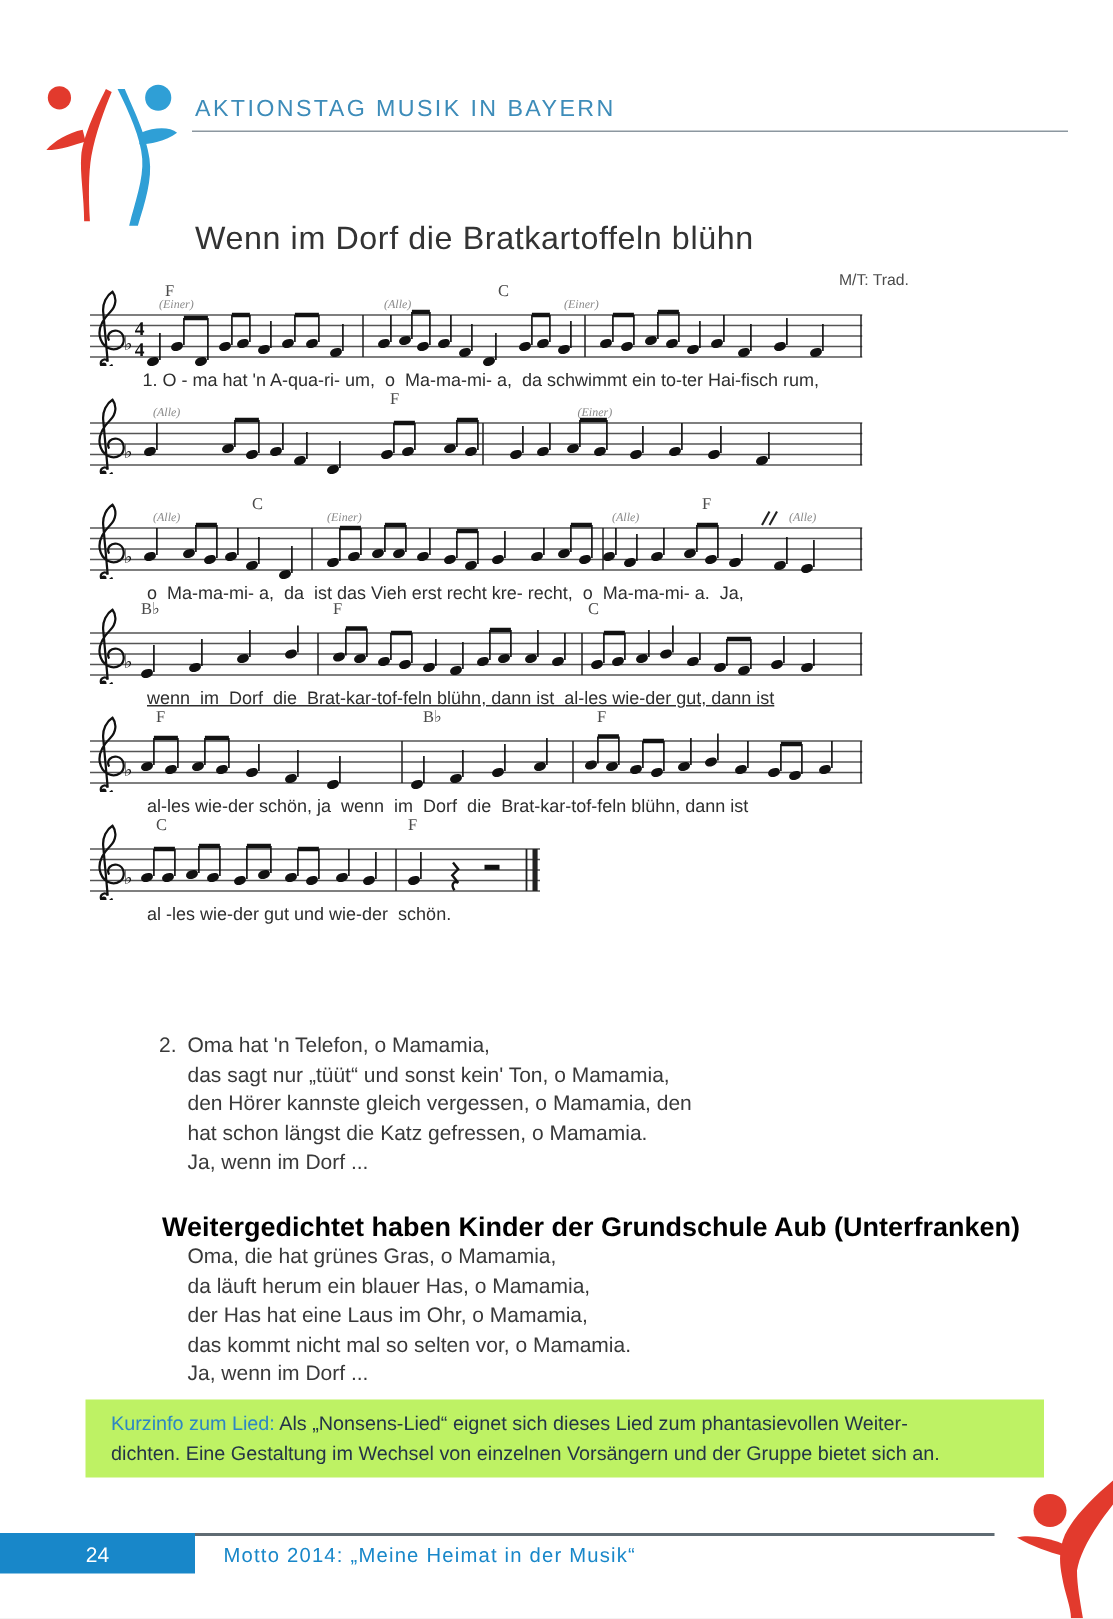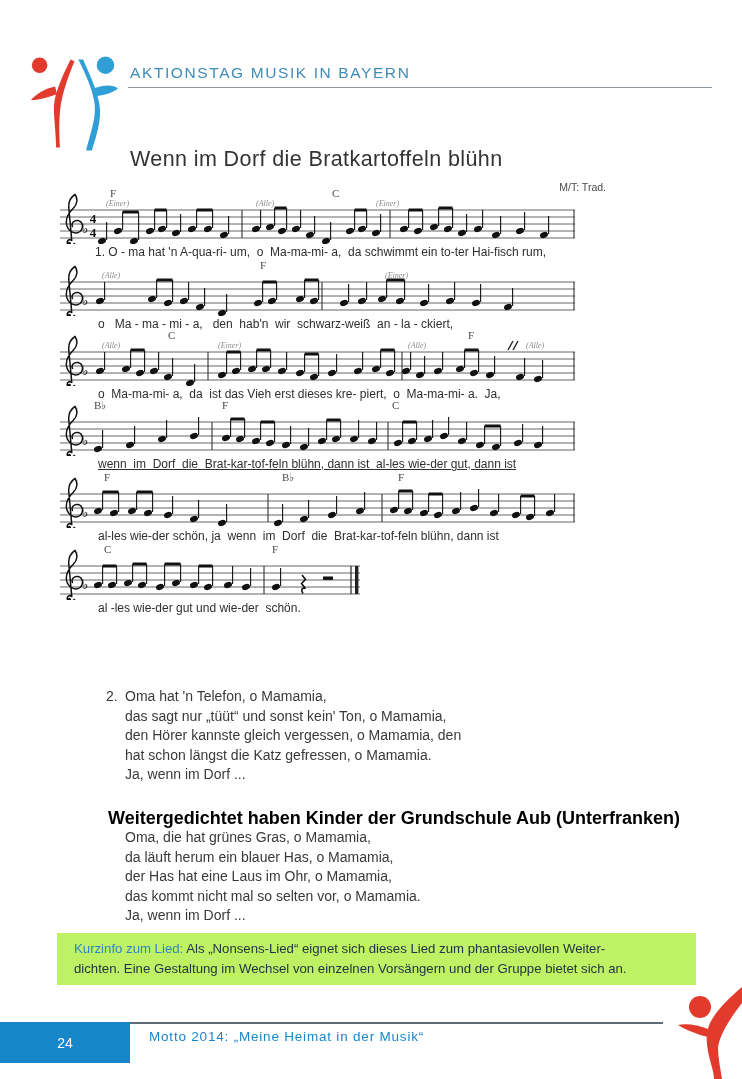--- a/index.html
+++ b/index.html
@@ -18,21 +18,21 @@
   
   .verse2{position:absolute;left:106px;top:687px;display:flex;font-size:14px;line-height:19.5px;color:#393939;}
   .verse2 .num{width:19px;}
   .ext-heading{position:absolute;left:108px;top:808px;font-size:18px;font-weight:bold;color:#000000;}
   .verse3{position:absolute;left:125px;top:828px;font-size:14px;line-height:19.5px;color:#393939;}
   
   .kurzinfo{position:absolute;left:57px;top:933px;width:606px;padding:6px 16px 7px 17px;
             background:#bef264;font-size:13.2px;line-height:19.5px;color:#243447;}
   .kurzinfo .ki-label{color:#2e86c4;}
   
-  .footer-box{position:absolute;left:0;top:1022px;width:130px;height:41px;background:#1887c9;
+  .footer-box{position:absolute;left:0;top:1022px;width:130px;height:27px;background:#1887c9;
               color:#fff;font-size:14px;display:flex;align-items:center;justify-content:center;}
   .footer-line{position:absolute;left:130px;top:1022px;width:533px;height:1.5px;background:#5f6b73;}
   .footer-motto{position:absolute;left:149px;top:1029px;font-size:13.5px;letter-spacing:.8px;color:#1887c9;}
   .btm-logo{position:absolute;right:0;top:985px;width:80px;height:94px;overflow:hidden;}
 </style>
 </head>
 <body>
 
 <div class="page">
 
@@ -179,21 +179,21 @@
           <ellipse cx="390" cy="43" rx="4.1" ry="2.9" fill="#111" transform="rotate(-20 390 43)"></ellipse>
           <line x1="394.6" y1="42" x2="394.6" y2="24" stroke="#111" stroke-width="1.1"></line>
           <ellipse cx="416" cy="45" rx="4.1" ry="2.9" fill="#111" transform="rotate(-20 416 45)"></ellipse>
           <line x1="420.6" y1="44" x2="420.6" y2="26" stroke="#111" stroke-width="1.1"></line>
           <ellipse cx="448" cy="49" rx="4.1" ry="2.9" fill="#111" transform="rotate(-20 448 49)"></ellipse>
           <line x1="452.6" y1="48" x2="452.6" y2="30" stroke="#111" stroke-width="1.1"></line>
           <line x1="96.6" y1="22" x2="112.6" y2="22" stroke="#111" stroke-width="3"></line>
           <line x1="202.6" y1="24" x2="216.6" y2="24" stroke="#111" stroke-width="3"></line>
           <line x1="244.6" y1="22" x2="258.6" y2="22" stroke="#111" stroke-width="3"></line>
           <line x1="326.6" y1="22" x2="344.6" y2="22" stroke="#111" stroke-width="3"></line>
-        </svg><div class="staff-lyrics" style="padding-left: 38px;">o   Ma - ma - mi - a,   den  hab'n  wir  schwarz-weiß  an - la - ckiert,</div></div>
+        </svg></div>
       <div class="staff-block" style="top: 328px; width: 515px;"><svg width="515" height="58" viewBox="0 0 515 58">
           <line x1="0" y1="24" x2="515" y2="24" stroke="#555" stroke-width="0.9"></line>
           <line x1="0" y1="31" x2="515" y2="31" stroke="#555" stroke-width="0.9"></line>
           <line x1="0" y1="38" x2="515" y2="38" stroke="#555" stroke-width="0.9"></line>
           <line x1="0" y1="45" x2="515" y2="45" stroke="#555" stroke-width="0.9"></line>
           <line x1="0" y1="52" x2="515" y2="52" stroke="#555" stroke-width="0.9"></line>
           <path d="M14.5,57.5 C11.5,60.5 7.5,59.5 7.2,56.5 C7,53.8 10.5,52.5 11.8,55 L8.8,22 C8.3,16 11,11 15,8.5 C18,12.5 17.5,18 13.5,22 C8.5,27 5.5,32 6.5,38 C7.8,45.5 15,49 20,45.5 C24,42.5 23,35.5 18,34.5 C14,33.8 11,37 12.5,40.5" fill="none" stroke="#111" stroke-width="1.5" stroke-linecap="round"></path>
           <circle cx="9.2" cy="57.5" r="1.8" fill="#111"></circle>
           <text x="22.5" y="47" font-size="12.5" fill="#111" font-family="&quot;DejaVu Sans&quot;,sans-serif">♭</text>
           <text x="108" y="11" font-size="11" fill="#4a4a4a" font-family="&quot;Liberation Serif&quot;,&quot;DejaVu Sans&quot;,serif">C</text>
@@ -256,21 +256,21 @@
           <ellipse cx="460" cy="49" rx="4.1" ry="2.9" fill="#111" transform="rotate(-20 460 49)"></ellipse>
           <line x1="464.6" y1="48" x2="464.6" y2="30" stroke="#111" stroke-width="1.1"></line>
           <ellipse cx="478" cy="51" rx="4.1" ry="2.9" fill="#111" transform="rotate(-20 478 51)"></ellipse>
           <line x1="482.6" y1="50" x2="482.6" y2="32" stroke="#111" stroke-width="1.1"></line>
           <line x1="70.6" y1="22" x2="84.6" y2="22" stroke="#111" stroke-width="3"></line>
           <line x1="166.6" y1="24" x2="180.6" y2="24" stroke="#111" stroke-width="3"></line>
           <line x1="196.6" y1="22" x2="210.6" y2="22" stroke="#111" stroke-width="3"></line>
           <line x1="244.6" y1="26" x2="258.6" y2="26" stroke="#111" stroke-width="3"></line>
           <line x1="320.6" y1="22" x2="334.6" y2="22" stroke="#111" stroke-width="3"></line>
           <line x1="404.6" y1="22" x2="418.6" y2="22" stroke="#111" stroke-width="3"></line>
-        </svg><div class="staff-lyrics" style="padding-left: 38px;">o  Ma-ma-mi- a,  da  ist das Vieh erst dieses kre- piert,  o  Ma-ma-mi- a.  Ja,</div></div>
+        </svg><div class="staff-lyrics" style="padding-left: 38px;">o  Ma-ma-mi- a,  da  ist das Vieh erst recht kre- recht,  o  Ma-ma-mi- a.  Ja,</div></div>
       <div class="staff-block" style="top: 398px; width: 515px;"><svg width="515" height="58" viewBox="0 0 515 58">
           <line x1="0" y1="24" x2="515" y2="24" stroke="#555" stroke-width="0.9"></line>
           <line x1="0" y1="31" x2="515" y2="31" stroke="#555" stroke-width="0.9"></line>
           <line x1="0" y1="38" x2="515" y2="38" stroke="#555" stroke-width="0.9"></line>
           <line x1="0" y1="45" x2="515" y2="45" stroke="#555" stroke-width="0.9"></line>
           <line x1="0" y1="52" x2="515" y2="52" stroke="#555" stroke-width="0.9"></line>
           <path d="M14.5,57.5 C11.5,60.5 7.5,59.5 7.2,56.5 C7,53.8 10.5,52.5 11.8,55 L8.8,22 C8.3,16 11,11 15,8.5 C18,12.5 17.5,18 13.5,22 C8.5,27 5.5,32 6.5,38 C7.8,45.5 15,49 20,45.5 C24,42.5 23,35.5 18,34.5 C14,33.8 11,37 12.5,40.5" fill="none" stroke="#111" stroke-width="1.5" stroke-linecap="round"></path>
           <circle cx="9.2" cy="57.5" r="1.8" fill="#111"></circle>
           <text x="22.5" y="47" font-size="12.5" fill="#111" font-family="&quot;DejaVu Sans&quot;,sans-serif">♭</text>
           <text x="34" y="11" font-size="11" fill="#4a4a4a" font-family="&quot;Liberation Serif&quot;,&quot;DejaVu Sans&quot;,serif">B♭</text>

